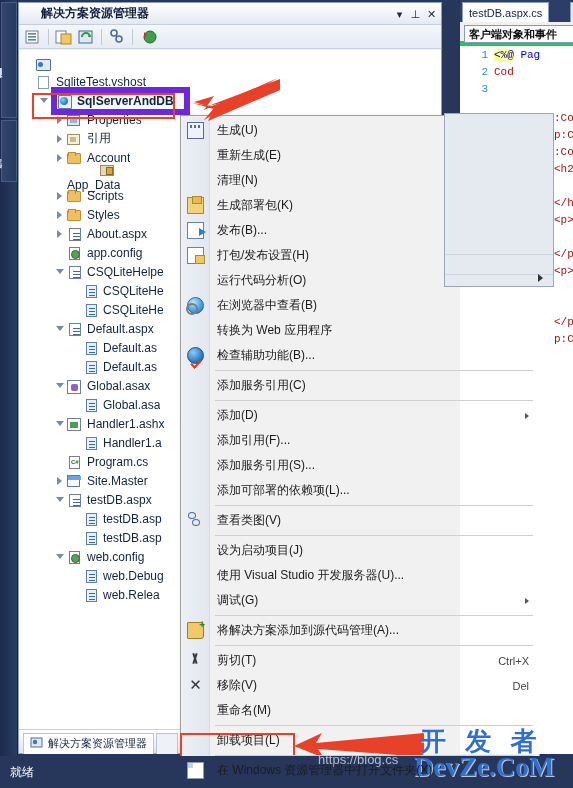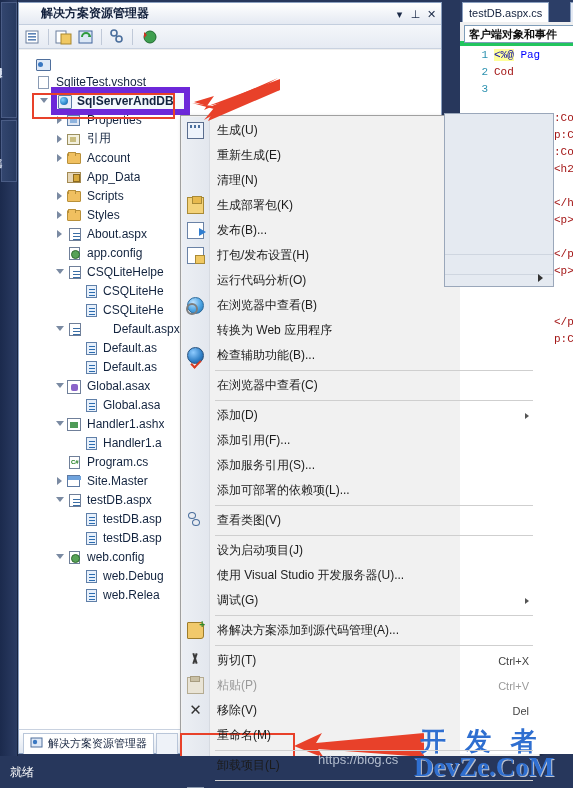--- a/index.html
+++ b/index.html
@@ -435,21 +435,21 @@
         <span class="tw collapsed"></span>
         <span style="display: inline-flex; align-items: center;">
           <span class="ticon">
             <span class="ic-folder" style="position: absolute;"></span>
           </span>
           <span class="tlabel">Account</span>
         </span>
       </div>
       <div class="tnode" style="padding-left: 35px;">
         <span class="tw "></span>
-        <span style="display: inline-flex; align-items: center;">
+        <span style="display: inline-flex; align-items: flex-end; flex-direction: column;">
           <span class="ticon">
             <span class="ic-appdata" style="position: absolute;"></span>
           </span>
           <span class="tlabel">App_Data</span>
         </span>
       </div>
       <div class="tnode" style="padding-left: 35px;">
         <span class="tw collapsed"></span>
         <span style="display: inline-flex; align-items: center;">
           <span class="ticon">
@@ -507,21 +507,21 @@
         <span class="tw "></span>
         <span style="display: inline-flex; align-items: center;">
           <span class="ticon">
             <span class="ic-codebehind" style="position: absolute;"></span>
           </span>
           <span class="tlabel">CSQLiteHe</span>
         </span>
       </div>
       <div class="tnode" style="padding-left: 35px;">
         <span class="tw expanded"></span>
-        <span style="display: inline-flex; align-items: center; gap: 26px;">
+        <span style="display: inline-flex; align-items: center;">
           <span class="ticon">
             <span class="ic-aspx" style="position: absolute;"></span>
           </span>
           <span class="tlabel">Default.aspx</span>
         </span>
       </div>
       <div class="tnode" style="padding-left: 51px;">
         <span class="tw "></span>
         <span style="display: inline-flex; align-items: center;">
           <span class="ticon">
@@ -696,21 +696,21 @@
     </div>
     <div class="mi">
       <span class="mlabel">转换为 Web 应用程序</span>
     </div>
     <div class="mi">
       <span class="micon mic-access"></span>
       <span class="mlabel">检查辅助功能(B)...</span>
     </div>
     <div class="msep"></div>
     <div class="mi">
-      <span class="mlabel">在浏览器中查看(C)</span>
+      <span class="mlabel">添加服务引用(C)</span>
     </div>
     <div class="msep"></div>
     <div class="mi">
       <span class="mlabel">添加(D)</span>
       <span class="submenu-arrow"></span>
     </div>
     <div class="mi">
       <span class="mlabel">添加引用(F)...</span>
     </div>
     <div class="mi">
@@ -738,25 +738,20 @@
     <div class="msep"></div>
     <div class="mi">
       <span class="micon mic-source"></span>
       <span class="mlabel">将解决方案添加到源代码管理(A)...</span>
     </div>
     <div class="msep"></div>
     <div class="mi">
       <span class="micon mic-cut"></span>
       <span class="mlabel">剪切(T)</span>
       <span class="accel">Ctrl+X</span>
-    </div>
-    <div class="mi disabled">
-      <span class="micon mic-paste"></span>
-      <span class="mlabel">粘贴(P)</span>
-      <span class="accel">Ctrl+V</span>
     </div>
     <div class="mi">
       <span class="micon mic-remove">✕</span>
       <span class="mlabel">移除(V)</span>
       <span class="accel">Del</span>
     </div>
     <div class="mi">
       <span class="mlabel">重命名(M)</span>
     </div>
     <div class="msep"></div>

